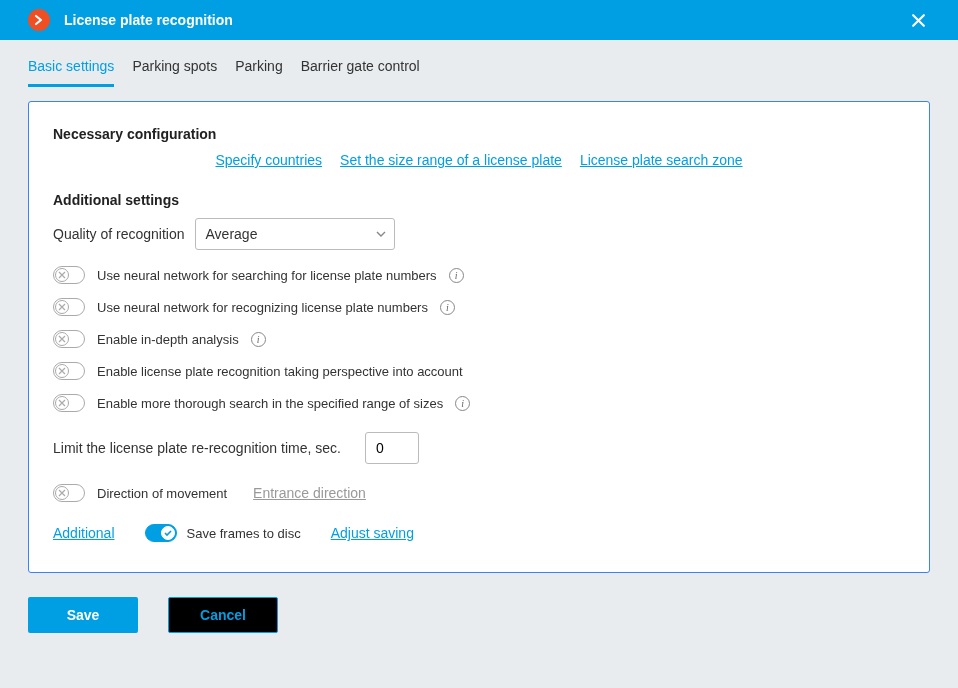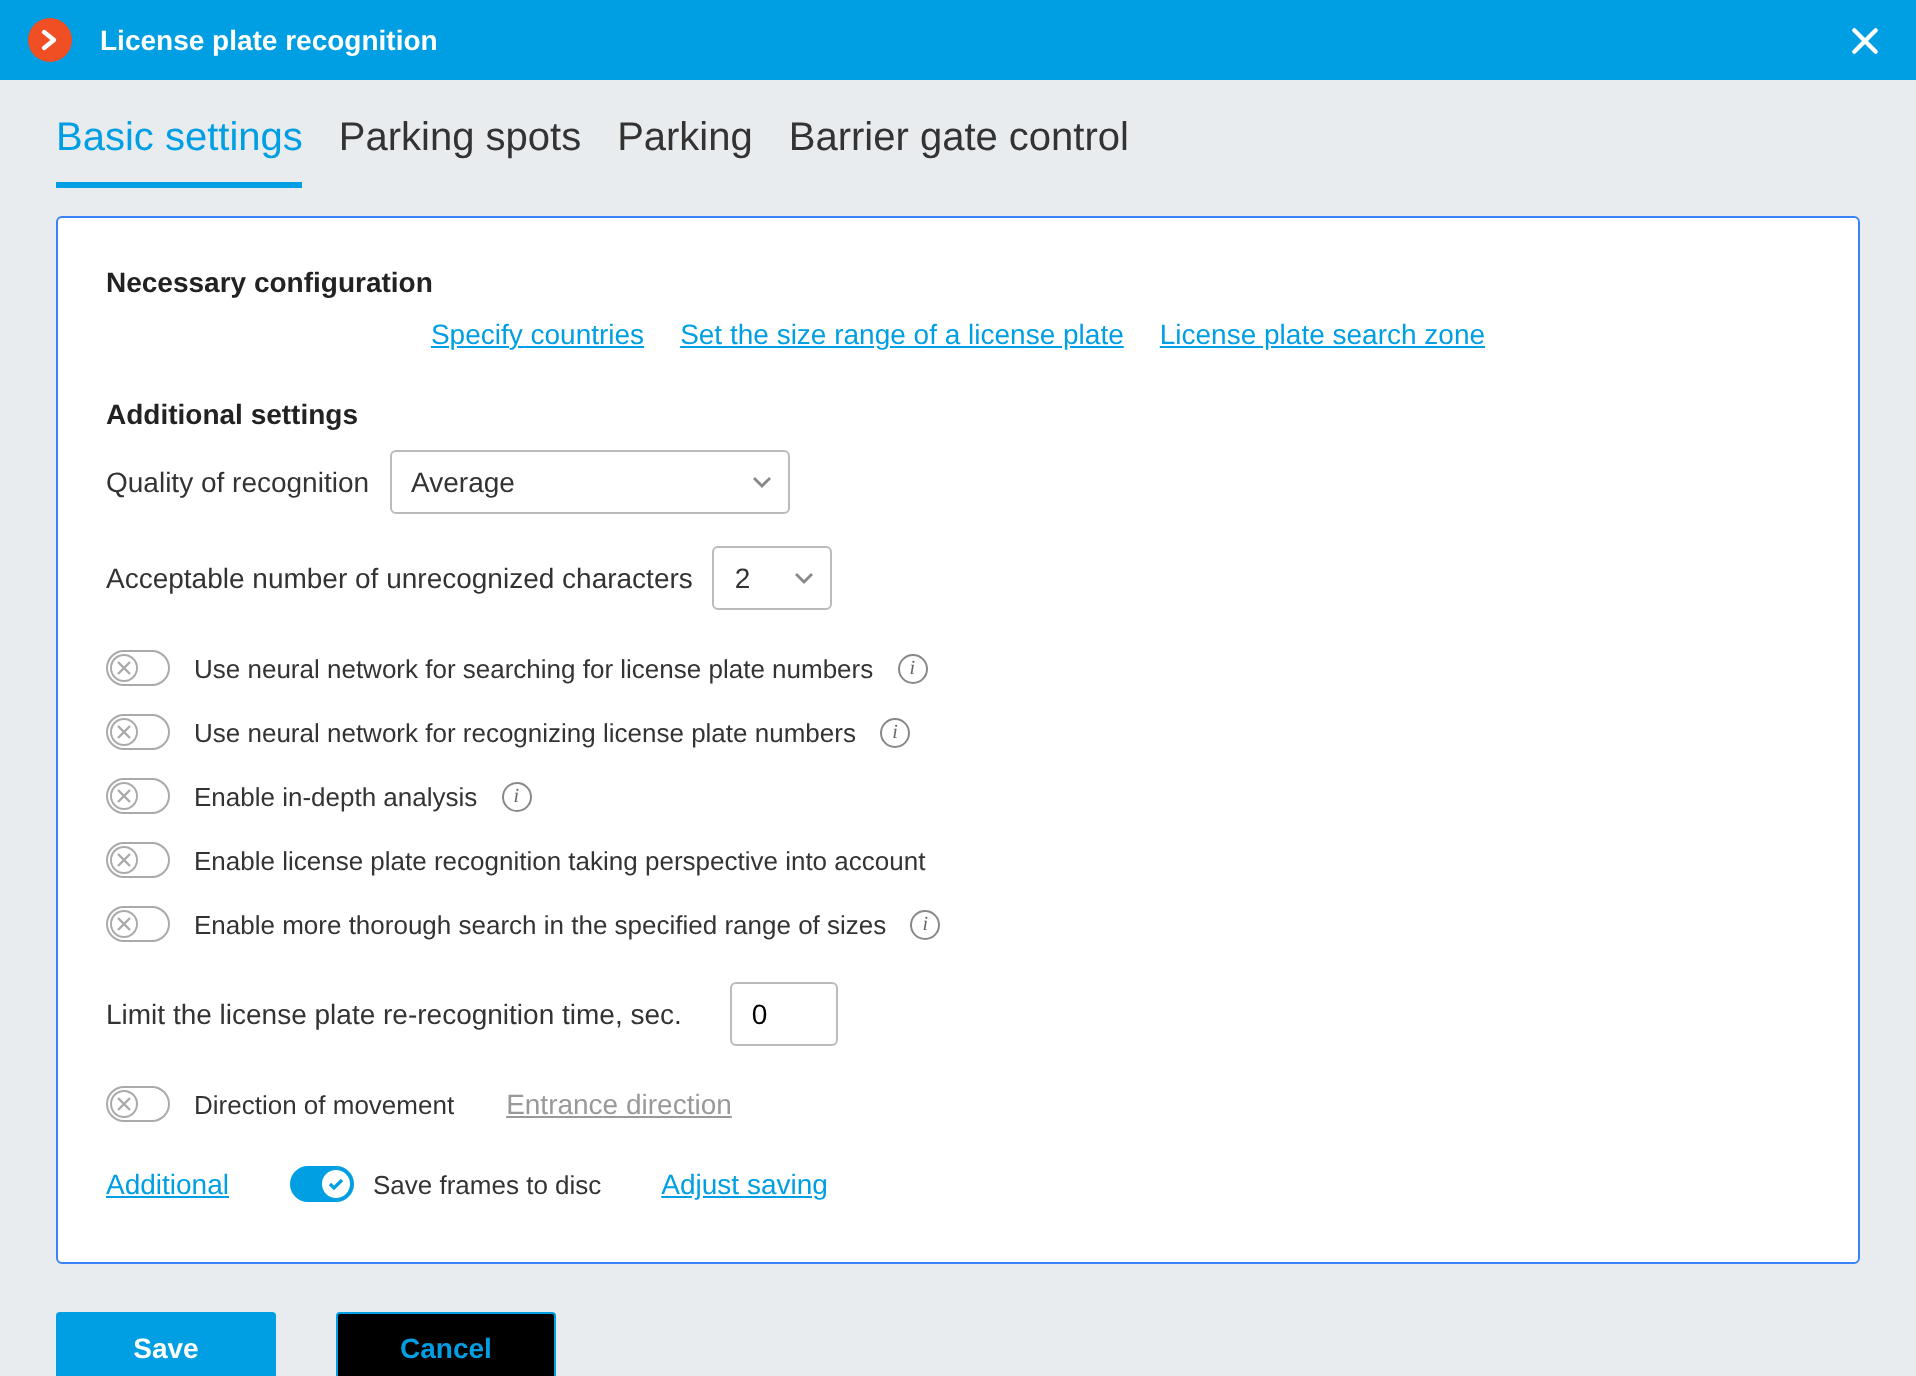--- a/index.html
+++ b/index.html
@@ -1,27 +1,27 @@
 <!DOCTYPE html>
 <html><head>
 <meta charset="utf-8">
 <style>
   * { box-sizing: border-box; margin: 0; padding: 0; }
   body { font-family: 'Segoe UI', Arial, sans-serif; background: #e8ecef; width: 958px; height: 688px; overflow: hidden; font-size: 14px; color: #333; }
   
-  .titlebar { background: #009fe3; height: 40px; display: flex; align-items: center; padding: 0 14px; }
+  .titlebar { background: #009fe3; height: 40px; display: flex; align-items: center; padding: 0 28px; }
   .titlebar-icon { width: 22px; height: 22px; background: #f04e23; border-radius: 50%; display: flex; align-items: center; justify-content: center; margin-right: 14px; }
   .titlebar-icon svg { width: 12px; height: 12px; }
   .titlebar-title { color: #fff; font-weight: 600; font-size: 14px; flex: 1; }
   .titlebar-close { color: #fff; cursor: pointer; padding: 4px; }
   .titlebar-close svg { width: 15px; height: 15px; display: block; }
   
   .content { padding: 18px 28px 18px 28px; }
   .tabs { display: flex; gap: 18px; border-bottom: 0px solid #ddd; margin-bottom: 14px; }
-  .tab { padding: 0 0 10px 0; cursor: pointer; color: #333; font-size: 20px; }
+  .tab { padding: 0 0 10px 0; cursor: pointer; color: #333; font-size: 14px; }
   .tab.active { color: #009fe3; border-bottom: 3px solid #009fe3; font-weight: 400; }
   
   .panel { background: #fff; border: 1px solid #3b82f6; border-radius: 3px; padding: 24px 24px 30px 24px; }
   
   .section-title { font-weight: 600; font-size: 14px; margin-bottom: 10px; color: #222; }
   .link-row { display: flex; gap: 18px; margin-bottom: 24px; justify-content: center; }
   .link { color: #009fe3; text-decoration: underline; cursor: pointer; font-size: 14px; }
   
   .field-row { display: flex; align-items: center; gap: 10px; margin-bottom: 16px; }
   .field-label { font-size: 14px; color: #333; }
@@ -90,29 +90,20 @@
     <div class="field-row">
       <span class="field-label">Quality of recognition</span>
       <div class="select select-wide">
         <span>Average</span>
         <svg viewBox="0 0 10 10">
             <path d="M1 3 L5 7 L9 3" fill="none" stroke="#888" stroke-width="1.4"></path>
           </svg>
       </div>
     </div>
 
-    <div class="field-row" style="margin-bottom:20px;">
-      <span class="field-label">Acceptable number of unrecognized characters</span>
-      <div class="select select-sm">
-        <span>2</span>
-        <svg viewBox="0 0 10 10">
-            <path d="M1 3 L5 7 L9 3" fill="none" stroke="#888" stroke-width="1.4"></path>
-          </svg>
-      </div>
-    </div>
 
     <div class="toggle-row">
       <div class="toggle">
           <div class="toggle-knob">
             <svg viewBox="0 0 8 8">
               <path d="M1 1 L7 7 M7 1 L1 7" stroke="#aaa" stroke-width="1.2"></path>
             </svg>
           </div>
         </div>
       <span class="toggle-label">Use neural network for searching for license plate numbers</span>

